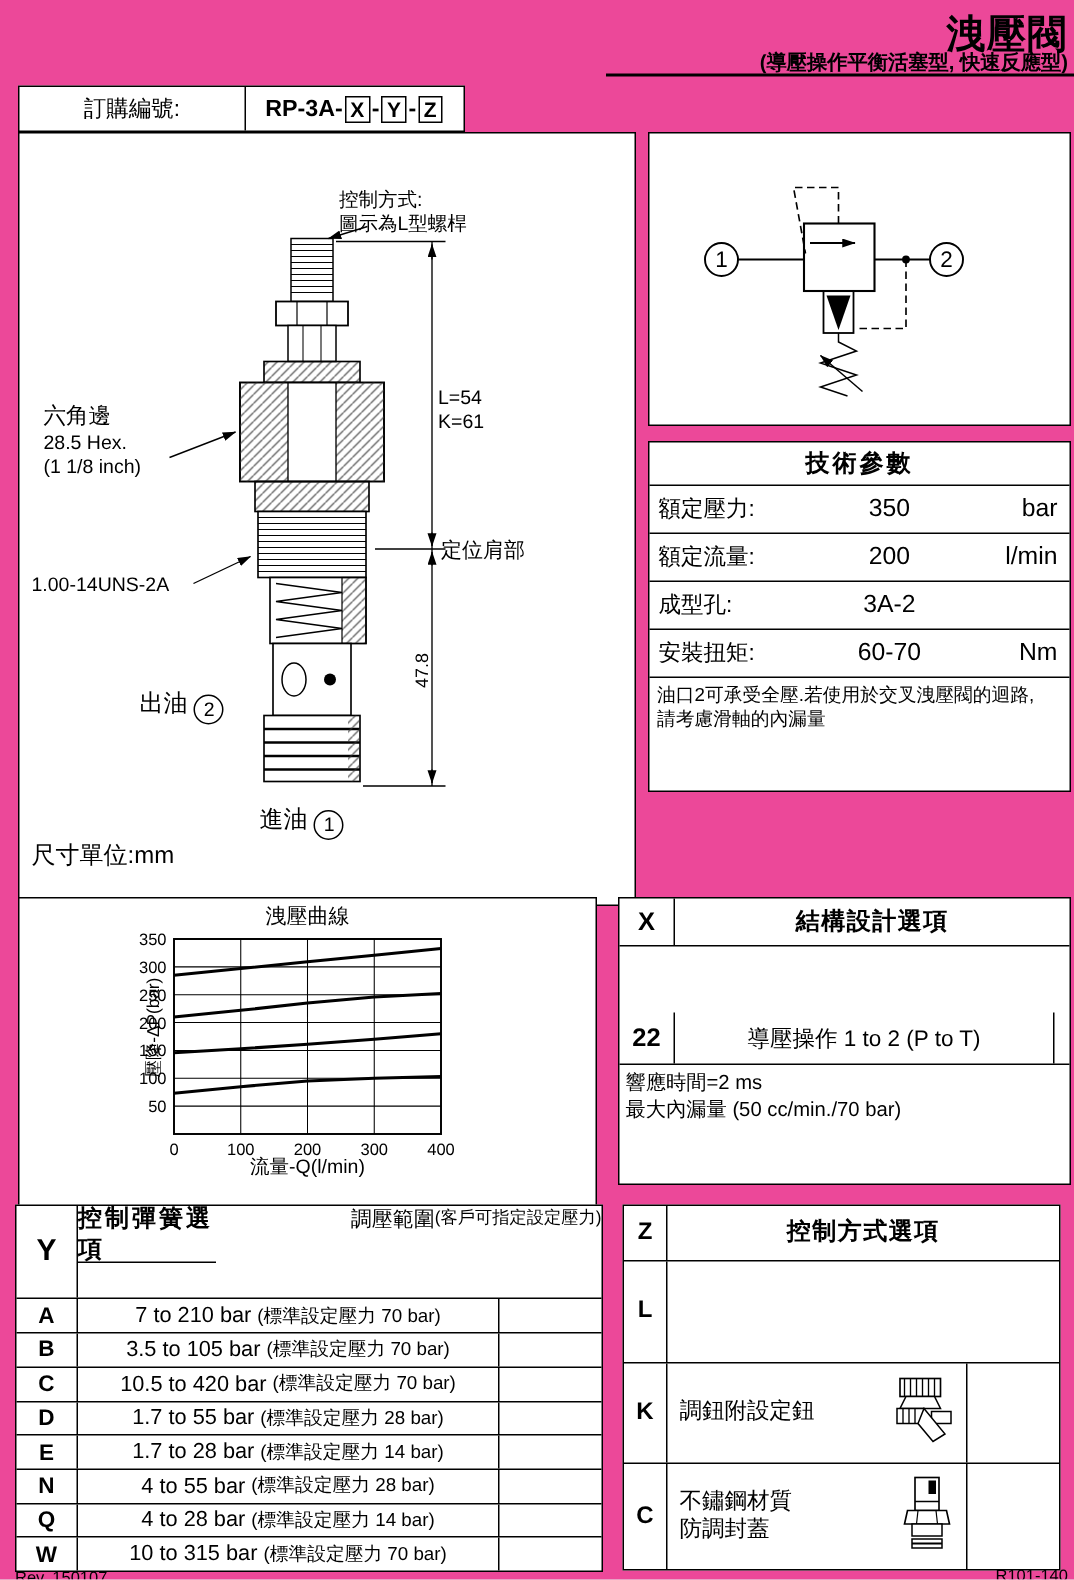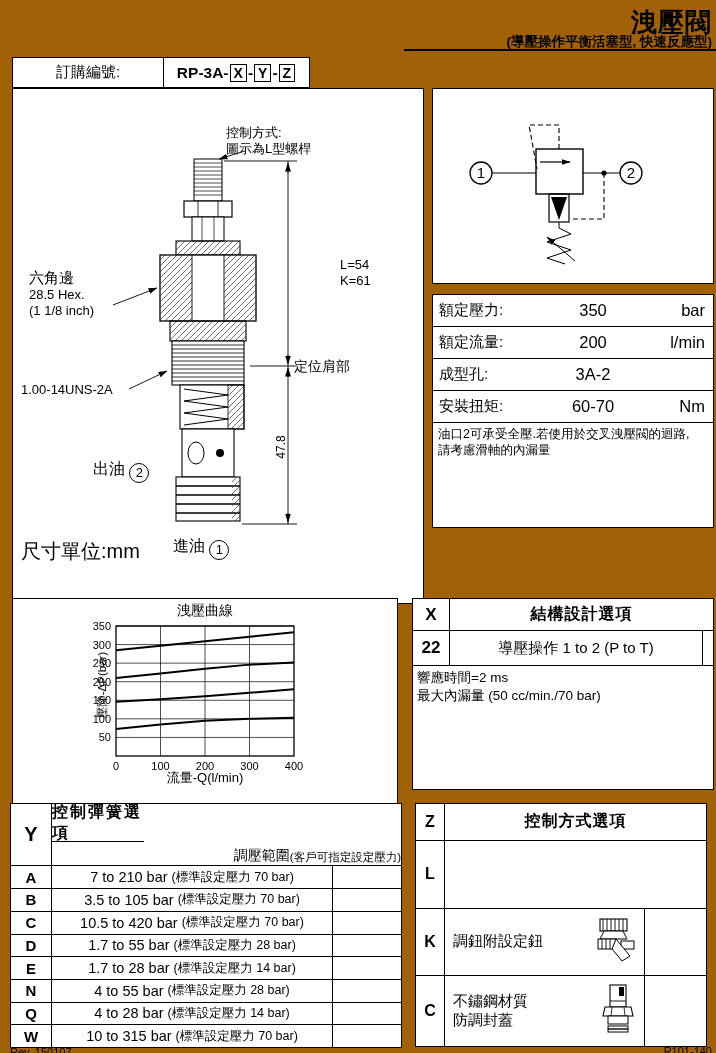--- a/index.html
+++ b/index.html
@@ -1,16 +1,16 @@
 <!DOCTYPE html>
 <html><head>
 <meta charset="utf-8">
 <style>
   html,body{margin:0;padding:0;background:#e8e8e8;}
-  .page{position:relative;width:716px;height:1053px;background:#a16207;overflow:hidden;
+  .page{position:relative;width:716px;height:1053px;background:#ec4899;overflow:hidden;
         font-family:"Liberation Sans","DejaVu Sans",sans-serif;color:#000;}
   .box{position:absolute;border:1.5px solid #000;background:#fff;box-sizing:border-box;}
   .abs{position:absolute;}
   svg{display:block;font-family:inherit;}
   svg text{fill:#000;}
 
   
   .doc-title{position:absolute;top:5px;right:4px;font-size:26px;font-weight:bold;letter-spacing:1px;}
   .doc-subtitle{position:absolute;top:33px;right:4px;font-size:13.5px;font-weight:bold;}
   .subtitle-rule{position:absolute;top:49px;left:404px;right:0;border-top:2px solid #000;}
@@ -48,33 +48,33 @@
   .chart-ylabel{position:absolute;left:29px;top:79px;width:120px;height:14px;text-align:center;font-size:11.5px;}
   .chart-xlabel{position:absolute;top:170px;left:103px;width:178px;text-align:center;font-size:13px;}
 
   
   .x-box{left:412px;top:598px;width:302px;height:192px;}
   .opt-head{display:flex;border-bottom:1.5px solid #000;}
   .opt-code{border-right:1.5px solid #000;display:flex;align-items:center;justify-content:center;font-weight:bold;}
   .x-box .opt-head{height:31px;}
   .x-box .opt-code{width:36px;font-size:17px;}
   .x-box .opt-title{flex:1;display:flex;align-items:center;justify-content:center;font-size:16px;font-weight:bold;letter-spacing:1px;}
-  .x-row{display:flex;height:34px;border-bottom:1.4px solid #000;}
+  .x-row{display:flex;height:34px;border-bottom:1.4px solid #000;margin-top:44px;}
   .x-row .x-desc{width:252px;border-right:1.2px solid #000;display:flex;align-items:center;justify-content:center;font-size:15px;}
   .x-row .x-empty{flex:1;}
   .x-note{padding:3px 4px;font-size:13.5px;line-height:1.3;}
 
   
   .y-box{left:10px;top:803px;width:392px;height:245px;display:flex;flex-direction:column;}
   .y-head{display:flex;height:64px;border-bottom:1.4px solid #000;}
   .y-head .opt-code{width:40px;font-size:20px;}
   .y-head-right{flex:1;display:flex;flex-direction:row;}
   .y-title{height:37px;border-bottom:1.2px solid #000;display:flex;align-items:center;justify-content:center;
            font-size:16px;font-weight:bold;letter-spacing:2px;}
-  .y-sub{flex:1;display:flex;align-items:flex-end;justify-content:center;padding-left:90px;font-size:14px;white-space:nowrap;}
+  .y-sub{flex:1;display:flex;align-items:flex-start;justify-content:center;padding-left:90px;font-size:14px;white-space:nowrap;}
   .y-sub .paren{font-size:11.5px;}
   .y-row{display:flex;height:22.6px;border-bottom:1.2px solid #000;align-items:stretch;}
   .y-row:last-child{border-bottom:none;}
   .y-row .y-code{width:40px;border-right:1.2px solid #000;display:flex;align-items:center;justify-content:center;
                  font-size:15px;font-weight:bold;}
   .y-row .y-text{width:280px;border-right:1.2px solid #000;display:flex;align-items:center;justify-content:center;
                  font-size:14.5px;white-space:nowrap;}
   .y-row .y-text .std{font-size:12.5px;margin-left:4px;}
   .y-row .y-empty{flex:1;}
 
@@ -219,27 +219,27 @@
     </div>
     <div class="lbl" style="left:8px;top:293px;">1.00-14UNS-2A</div>
     <div class="port-row" style="left:80px;top:370px;">
       <span>出油</span>
       <span class="port-circle">2</span>
     </div>
     <div class="port-row" style="left:160px;top:447px;">
       <span>進油</span>
       <span class="port-circle">1</span>
     </div>
-    <div class="lbl" style="left:279px;top:168px;margin-left:48px;">
+    <div class="lbl" style="left:279px;top:168px;">
       <div>L=54</div>
       <div>K=61</div>
     </div>
     <div class="lbl" style="left:281px;top:269px;font-size:14px;">定位肩部</div>
     <div class="lbl rot90" style="left:248px;top:351px;width:40px;height:14px;text-align:center;font-size:12px;">47.8</div>
-    <div class="lbl" style="left:8px;top:450px;font-size:20px;">尺寸單位:mm</div>
+    <div class="lbl" style="left:8px;top:472px;font-size:16px;">尺寸單位:mm</div>
   </div>
 
   <div class="box schematic-box">
     <svg width="279" height="193" viewBox="0 0 279 193">
       <defs>
         <marker id="symarr" markerWidth="10" markerHeight="8" refX="8.5" refY="3" orient="auto" markerUnits="userSpaceOnUse">
           <path d="M0,0 L9,3 L0,6 z" fill="#000"></path>
         </marker>
       </defs>
 
@@ -260,20 +260,21 @@
       <line x1="142" y1="172" x2="114" y2="148" stroke="#000" stroke-width="1" marker-end="url(#symarr)"></line>
 
       <circle cx="48" cy="84" r="11" fill="none" stroke="#000" stroke-width="1.3"></circle>
       <circle cx="198" cy="84" r="11" fill="none" stroke="#000" stroke-width="1.3"></circle>
       <text x="48" y="89" text-anchor="middle" font-size="15">1</text>
       <text x="198" y="89" text-anchor="middle" font-size="15">2</text>
     </svg>
   </div>
 
   <div class="box tech-box">
+    <div class="tech-title">技術參數</div>
     <div class="tech-row">
       <div class="t-label">額定壓力:</div>
       <div class="t-value">350</div>
       <div class="t-unit">bar</div>
     </div>
     <div class="tech-row">
       <div class="t-label">額定流量:</div>
       <div class="t-value">200</div>
       <div class="t-unit">l/min</div>
     </div>

